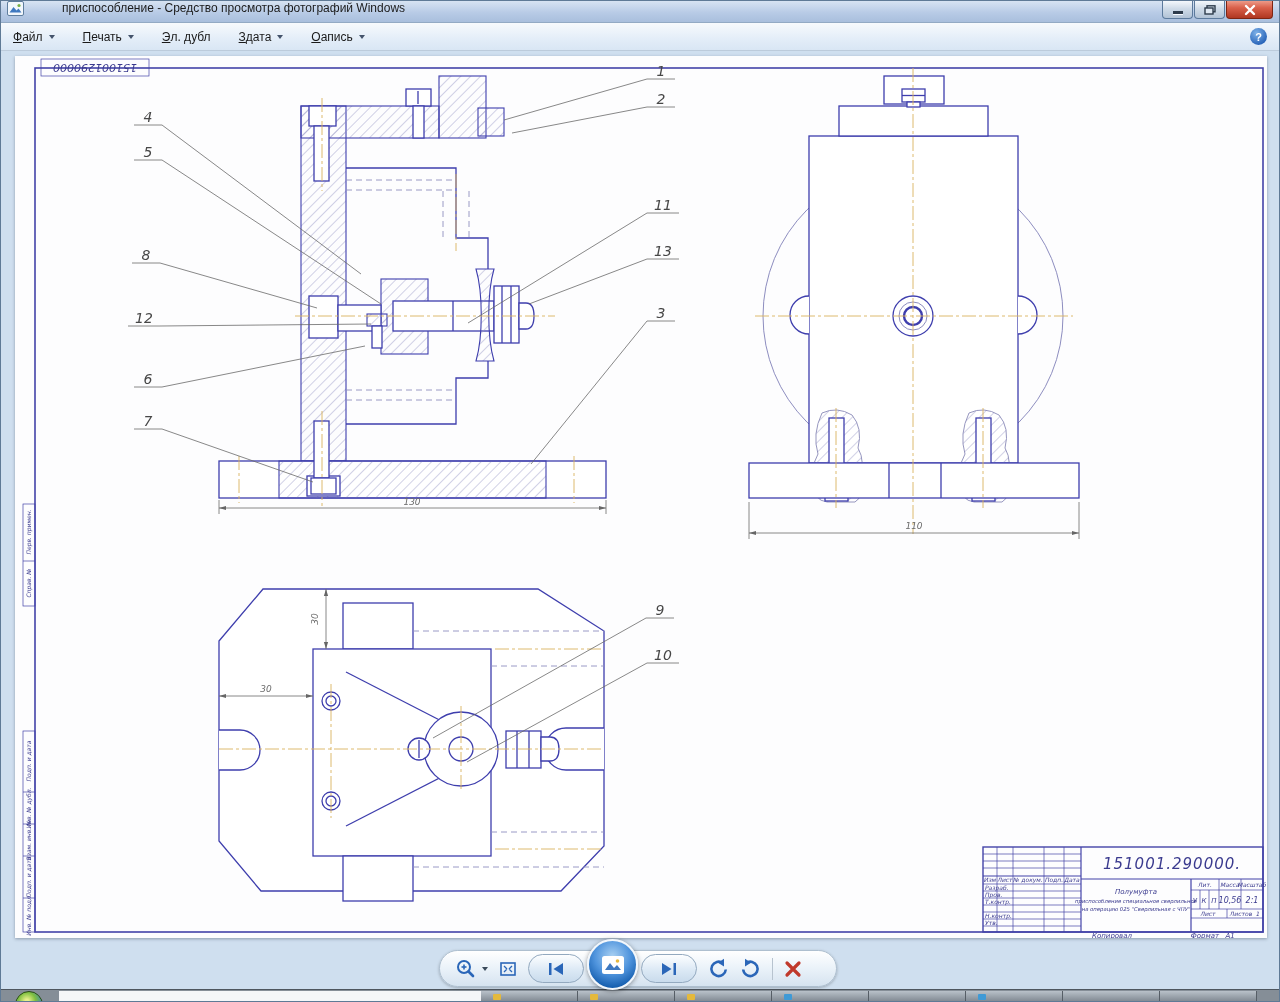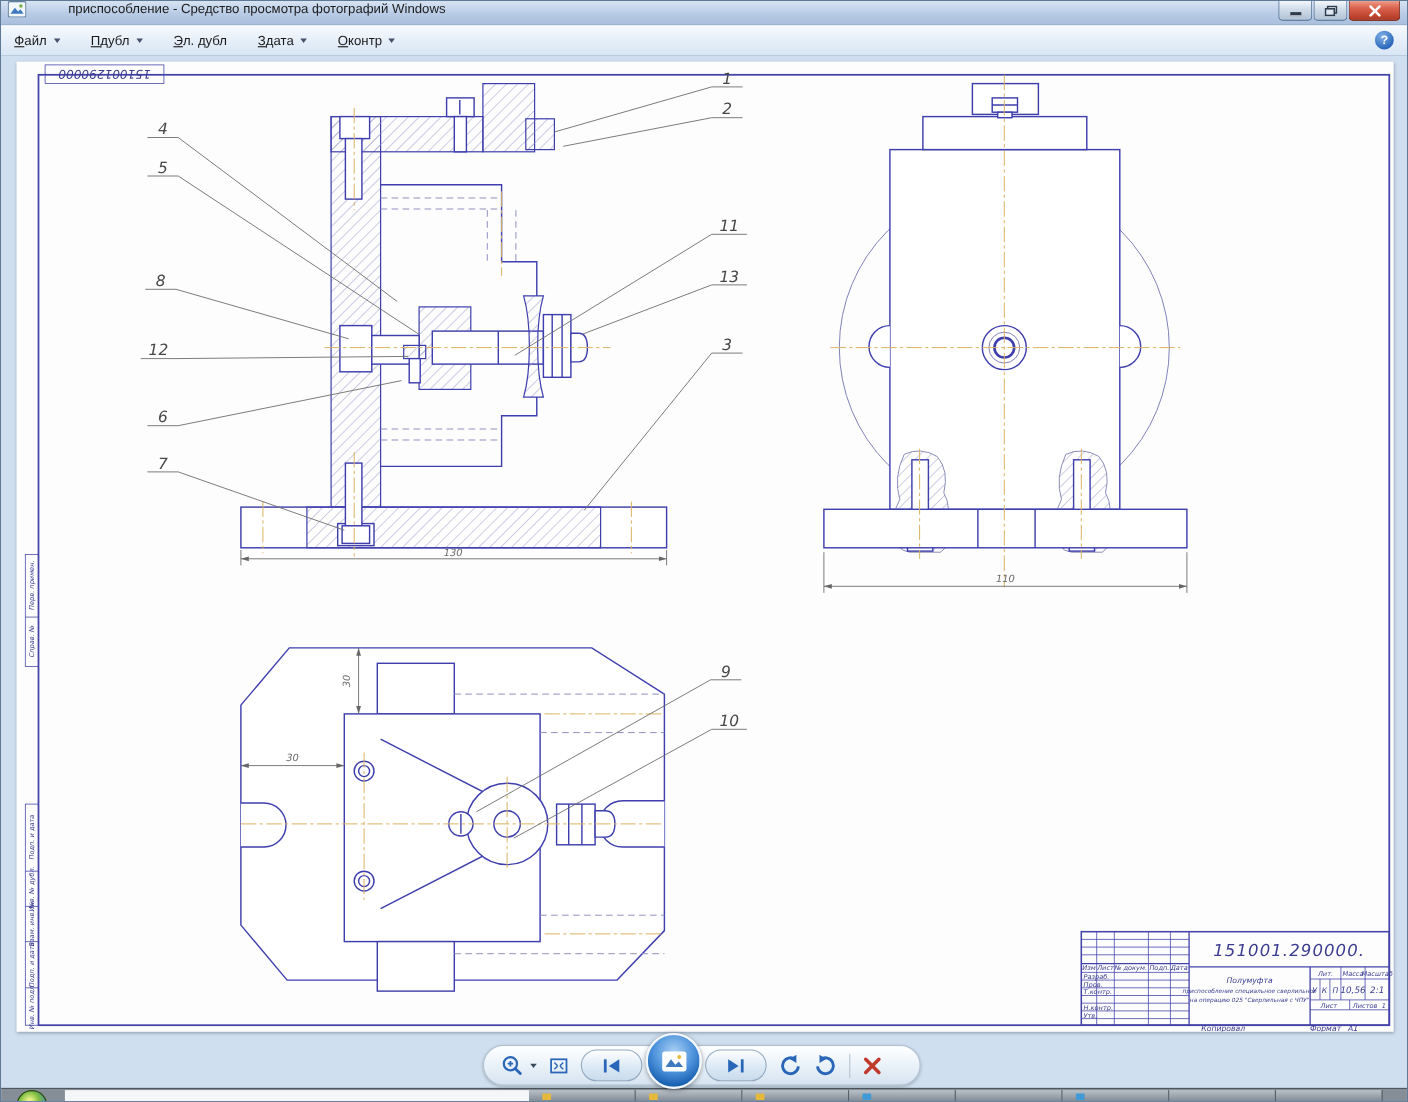--- a/index.html
+++ b/index.html
@@ -103,35 +103,35 @@
   </div>
 
   <div class="menubar">
     <div class="mi">
       <span class="f">Ф</span>
         <span>айл</span>
       <span class="mia"></span>
     </div>
     <div class="mi">
       <span class="f">П</span>
-        <span>дубл</span>
+        <span>ечать</span>
       <span class="mia"></span>
     </div>
     <div class="mi">
       <span class="f">Э</span>
         <span>л. дубл</span>
     </div>
     <div class="mi">
       <span class="f">З</span>
         <span>дата</span>
       <span class="mia"></span>
     </div>
     <div class="mi">
       <span class="f">О</span>
-        <span>контр</span>
+        <span>апись</span>
       <span class="mia"></span>
     </div>
   </div>
   <div class="help">
       <span>?</span>
     </div>
 
   <div class="content">
     <div class="sheet">
       <svg width="1252" height="882" viewBox="0 0 1252 882">

